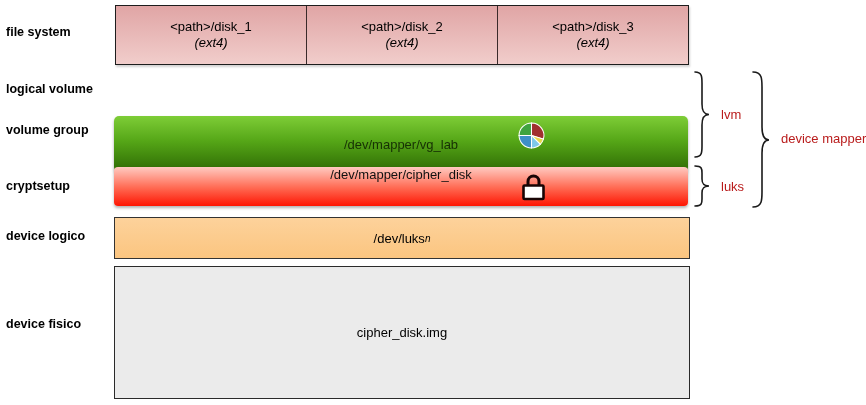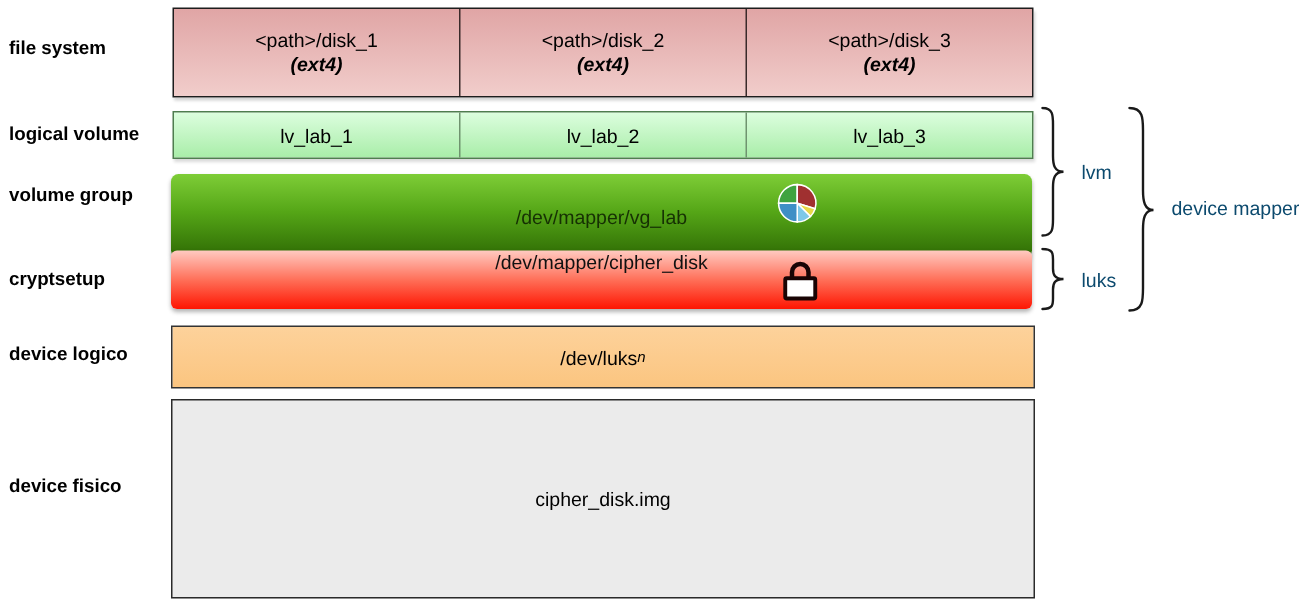--- a/index.html
+++ b/index.html
@@ -17,21 +17,21 @@
     border:1.5px solid #1d1d1d;display:flex;
     background:linear-gradient(#e0a5a5,#f1cdcb);
     box-shadow:1px 2px 2px rgba(0,0,0,0.18);
   }
   .fs-cell{
     flex:1;display:flex;flex-direction:column;align-items:center;justify-content:center;
     border-right:1px solid #3a2a2a;
   }
   .fs-cell:last-child{border-right:none;}
   .fs-line1{font-size:13px;line-height:16px;}
-  .fs-line2{font-size:13px;font-weight:bold;font-style:italic;line-height:16px;}
+  .fs-line2{font-size:13px;font-weight:normal;font-style:italic;line-height:16px;}
   
   .lv-box{
     position:absolute;left:115px;top:74px;width:572px;height:30px;
     border:1px solid #4f7d4f;display:flex;
     background:linear-gradient(#dcfede,#a9eda9);
     box-shadow:1px 2px 2px rgba(0,0,0,0.15);
   }
   .lv-cell{
     flex:1;display:flex;align-items:center;justify-content:center;
     font-size:13px;border-right:1px solid #6f936f;
@@ -64,21 +64,21 @@
   .loop-box sub{font-size:10px;font-style:italic;}
   
   .img-box{
     position:absolute;left:114px;top:266px;width:574px;height:131px;
     border:1.5px solid #2a2a2a;background:#ebebeb;
     display:flex;align-items:center;justify-content:center;font-size:13px;
   }
   
   .brace{position:absolute;}
   .brace path{fill:none;stroke:#1a1a1a;stroke-width:1.6;stroke-linecap:round;}
-  .annot{position:absolute;font-size:13px;color:#0c4a6e;white-space:nowrap;line-height:15px;}
+  .annot{position:absolute;font-size:13px;color:#b91c1c;white-space:nowrap;line-height:15px;}
 </style>
 </head>
 <body>
 
 <div id="canvas">
 
   <div class="row-label" style="top:25px;">file system</div>
   <div class="row-label" style="top:82px;">logical volume</div>
   <div class="row-label" style="top:123px;">volume group</div>
   <div class="row-label" style="top:179px;">cryptsetup</div>
@@ -93,25 +93,20 @@
     <div class="fs-cell">
       <div class="fs-line1">&lt;path&gt;/disk_2</div>
       <div class="fs-line2">(ext4)</div>
     </div>
     <div class="fs-cell">
       <div class="fs-line1">&lt;path&gt;/disk_3</div>
       <div class="fs-line2">(ext4)</div>
     </div>
   </div>
 
-  <div class="lv-box">
-    <div class="lv-cell">lv_lab_1</div>
-    <div class="lv-cell">lv_lab_2</div>
-    <div class="lv-cell">lv_lab_3</div>
-  </div>
 
   <div class="vg-bar">
     <span class="vg-text">/dev/mapper/vg_lab</span>
     <svg class="vg-pie" viewBox="0 0 28 28">
       <path d="M14,14 L2,14 A12,12 0 0 1 14,2 Z" fill="#3fa33f" stroke="#fff" stroke-width="1"></path>
       <path d="M14,14 L14,2 A12,12 0 0 1 25.5,17.5 Z" fill="#a03030" stroke="#fff" stroke-width="1"></path>
       <path d="M14,14 L25.5,17.5 A12,12 0 0 1 22.5,22.5 Z" fill="#e8d84a" stroke="#fff" stroke-width="1"></path>
       <path d="M14,14 L22.5,22.5 A12,12 0 0 1 14,26 Z" fill="#7ec8e8" stroke="#fff" stroke-width="1"></path>
       <path d="M14,14 L14,26 A12,12 0 0 1 2,14 Z" fill="#3e8fc6" stroke="#fff" stroke-width="1"></path>
     </svg>

